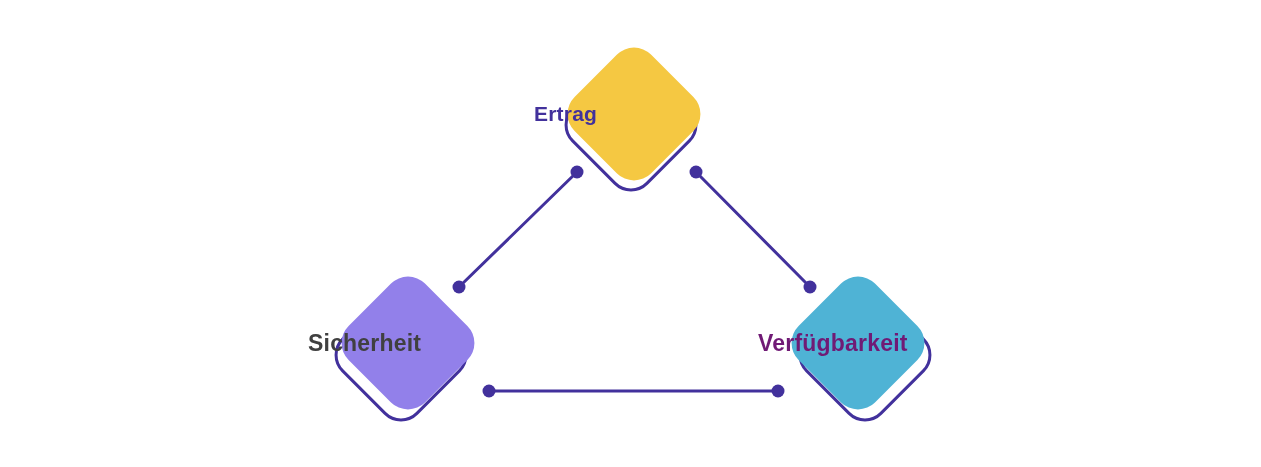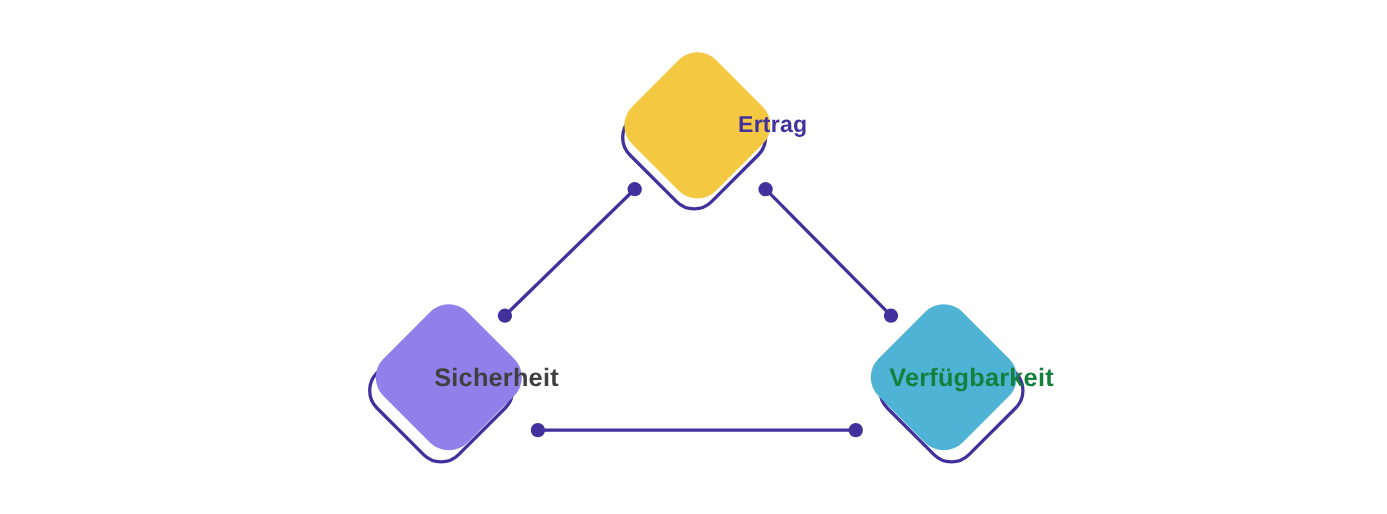--- a/index.html
+++ b/index.html
@@ -56,21 +56,21 @@
     transform:rotate(45deg);
     background:#cccccc; 
   }
   .label{
     position:absolute;
     left:-100px;
     top:-17px;
     width:200px;
     height:34px;
     line-height:34px;
-    text-align:right;
+    text-align:left;
     font-weight:600;
     letter-spacing:0.2px;
     white-space:nowrap;
   }
   .node-ertrag{ left:634px; top:114px; --ox:-3px; --oy:11px; }
   .node-ertrag .label{ font-size:21px; }
   .node-sicherheit{ left:408px; top:343px; --ox:-7px; --oy:12px; }
   .node-sicherheit .label{ font-size:23px; }
   .node-verfuegbarkeit{ left:858px; top:343px; --ox:7px; --oy:12px; }
   .node-verfuegbarkeit .label{ font-size:23px; }
@@ -106,16 +106,16 @@
 
   <div class="node node-sicherheit">
     <div class="diamond outline" data-bind-style="border-color:diagram.connector_color" style="border-color: rgb(66, 49, 156);"></div>
     <div class="diamond fill" data-bind-style="background-color:diagram.nodes.1.fill" style="background-color: rgb(146, 128, 234);"></div>
     <div class="label" data-bind="diagram.nodes.1.label" data-bind-style="color:diagram.nodes.1.text_color" style="color: #404040;">Sicherheit</div>
   </div>
 
   <div class="node node-verfuegbarkeit">
     <div class="diamond outline" data-bind-style="border-color:diagram.connector_color" style="border-color: rgb(66, 49, 156);"></div>
     <div class="diamond fill" data-bind-style="background-color:diagram.nodes.2.fill" style="background-color: rgb(79, 179, 213);"></div>
-    <div class="label" data-bind="diagram.nodes.2.label" data-bind-style="color:diagram.nodes.2.text_color" style="color: #15803d;">Verfügbarkeit</div>
+    <div class="label" data-bind="diagram.nodes.2.label" data-bind-style="color:diagram.nodes.2.text_color" style="color: #701a75;">Verfügbarkeit</div>
   </div>
 
 </div>
 
 </body></html>

